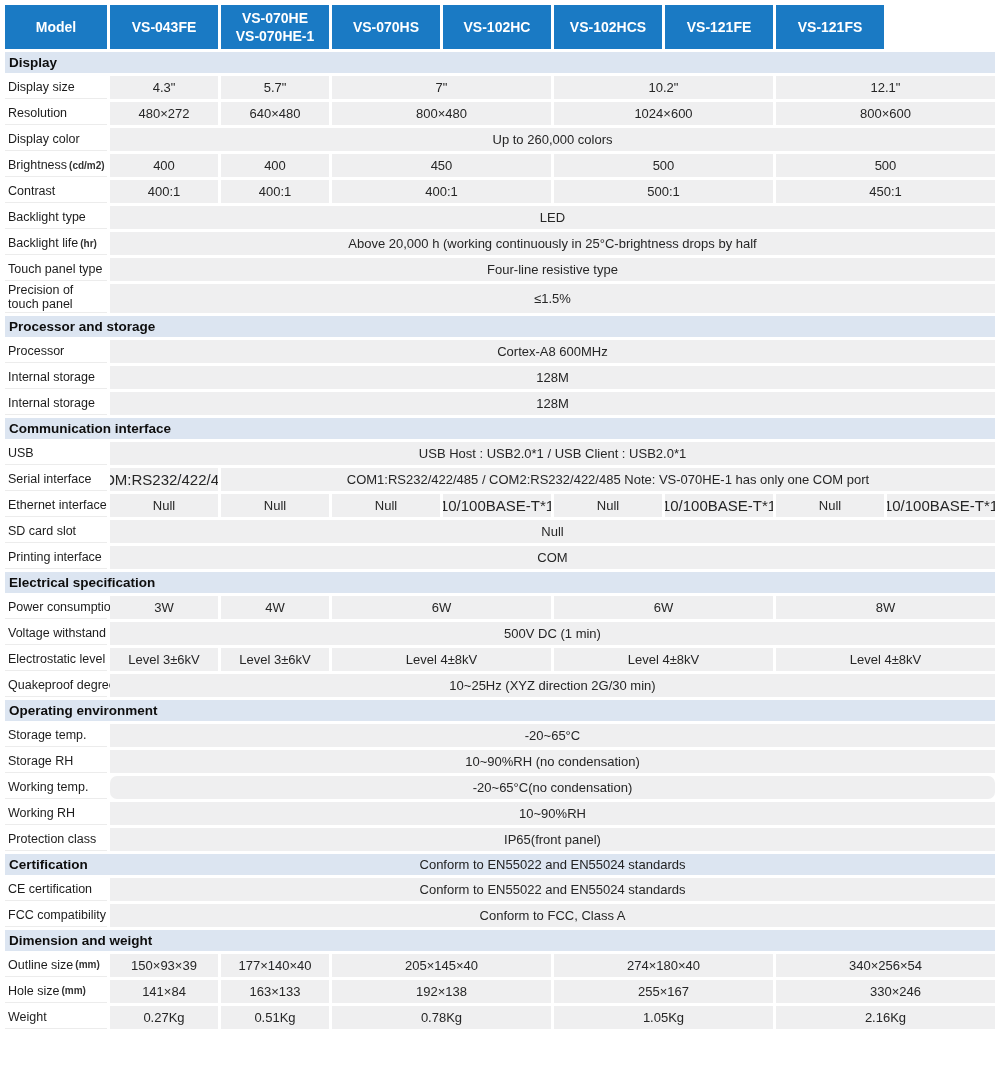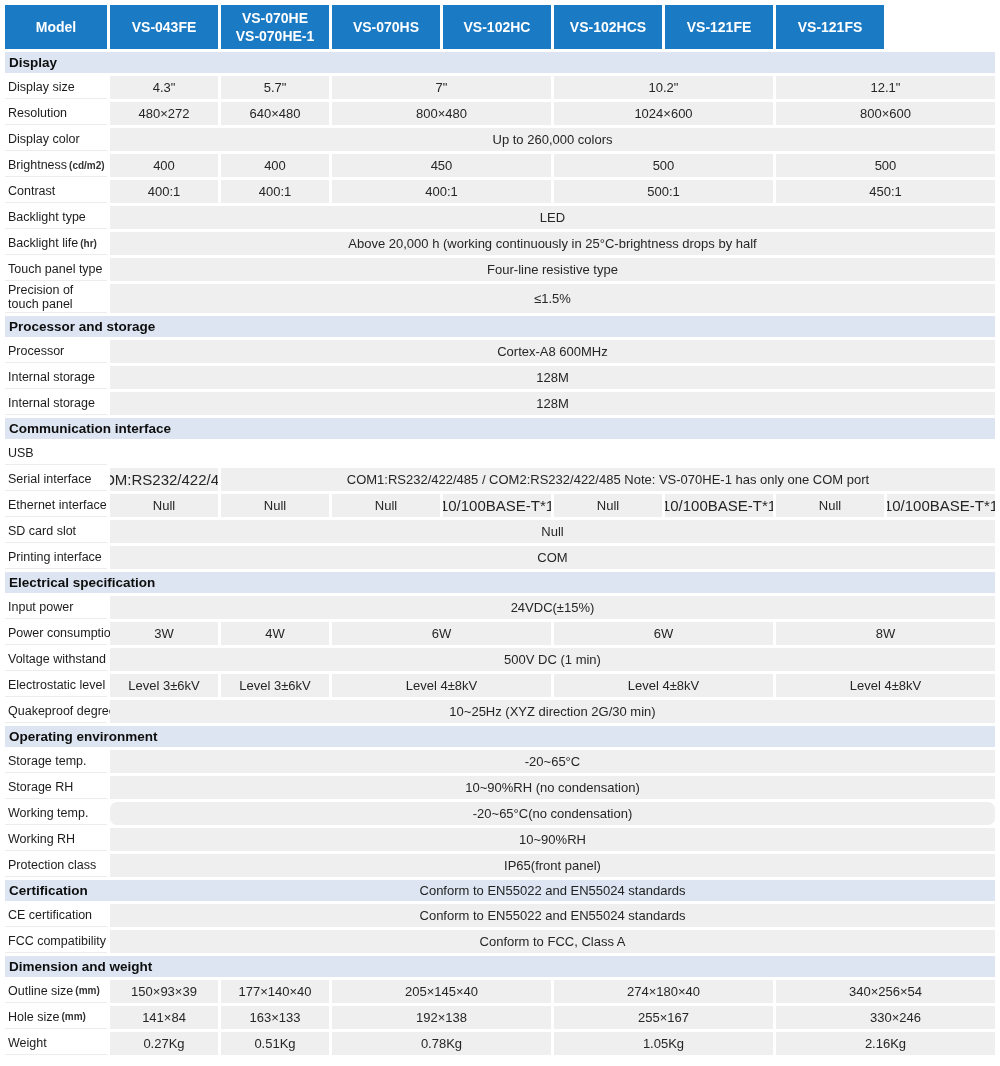--- a/index.html
+++ b/index.html
@@ -167,20 +167,21 @@
       </div>
       <div class="row">
         <div class="label">Internal storage</div>
         <div class="cell" style="grid-column: span 8;">128M</div>
       </div>
       <div class="section-row">
         <div class="section-label">Communication interface</div>
       </div>
       <div class="row">
         <div class="label">USB</div>
+        <div class="cell" style="grid-column: span 8;">USB Host : USB2.0*1  /  USB Client : USB2.0*1</div>
       </div>
       <div class="row">
         <div class="label">Serial interface</div>
         <div class="cell small" style="grid-column: span 1;">COM:RS232/422/485</div>
         <div class="cell" style="grid-column: span 7;">COM1:RS232/422/485  /  COM2:RS232/422/485  Note: VS-070HE-1 has only one COM port</div>
       </div>
       <div class="row">
         <div class="label">Ethernet interface</div>
         <div class="cell" style="grid-column: span 1;">Null</div>
         <div class="cell" style="grid-column: span 1;">Null</div>
@@ -194,24 +195,20 @@
       <div class="row">
         <div class="label">SD card slot</div>
         <div class="cell" style="grid-column: span 8;">Null</div>
       </div>
       <div class="row">
         <div class="label">Printing interface</div>
         <div class="cell" style="grid-column: span 8;">COM</div>
       </div>
       <div class="section-row">
         <div class="section-label">Electrical specification</div>
-      </div>
-      <div class="row">
-        <div class="label">Input power</div>
-        <div class="cell" style="grid-column: span 8;">24VDC(±15%)</div>
       </div>
       <div class="row">
         <div class="label">Power consumption</div>
         <div class="cell" style="grid-column: span 1;">3W</div>
         <div class="cell" style="grid-column: span 1;">4W</div>
         <div class="cell" style="grid-column: span 2;">6W</div>
         <div class="cell" style="grid-column: span 2;">6W</div>
         <div class="cell" style="grid-column: span 2;">8W</div>
       </div>
       <div class="row">

